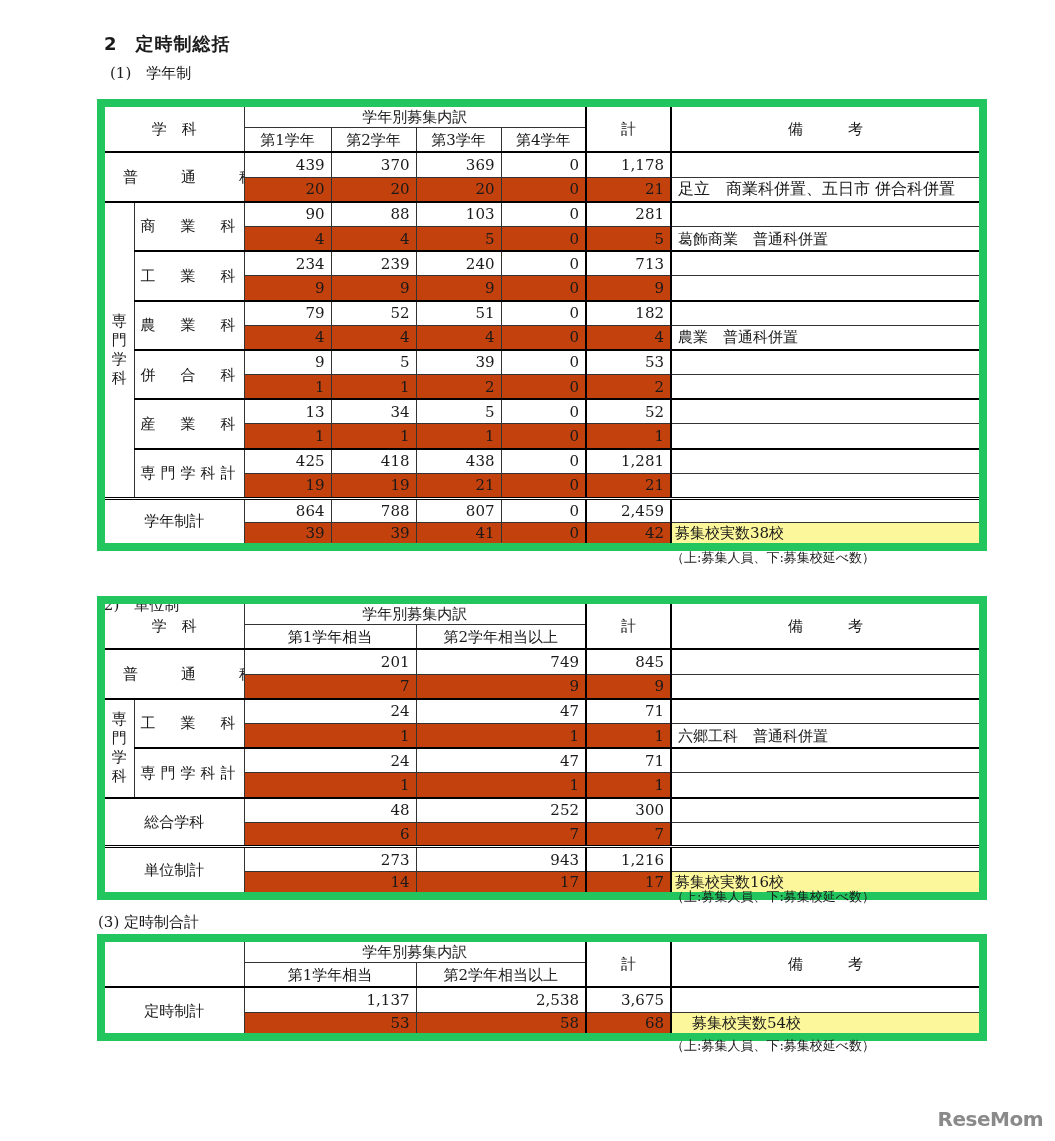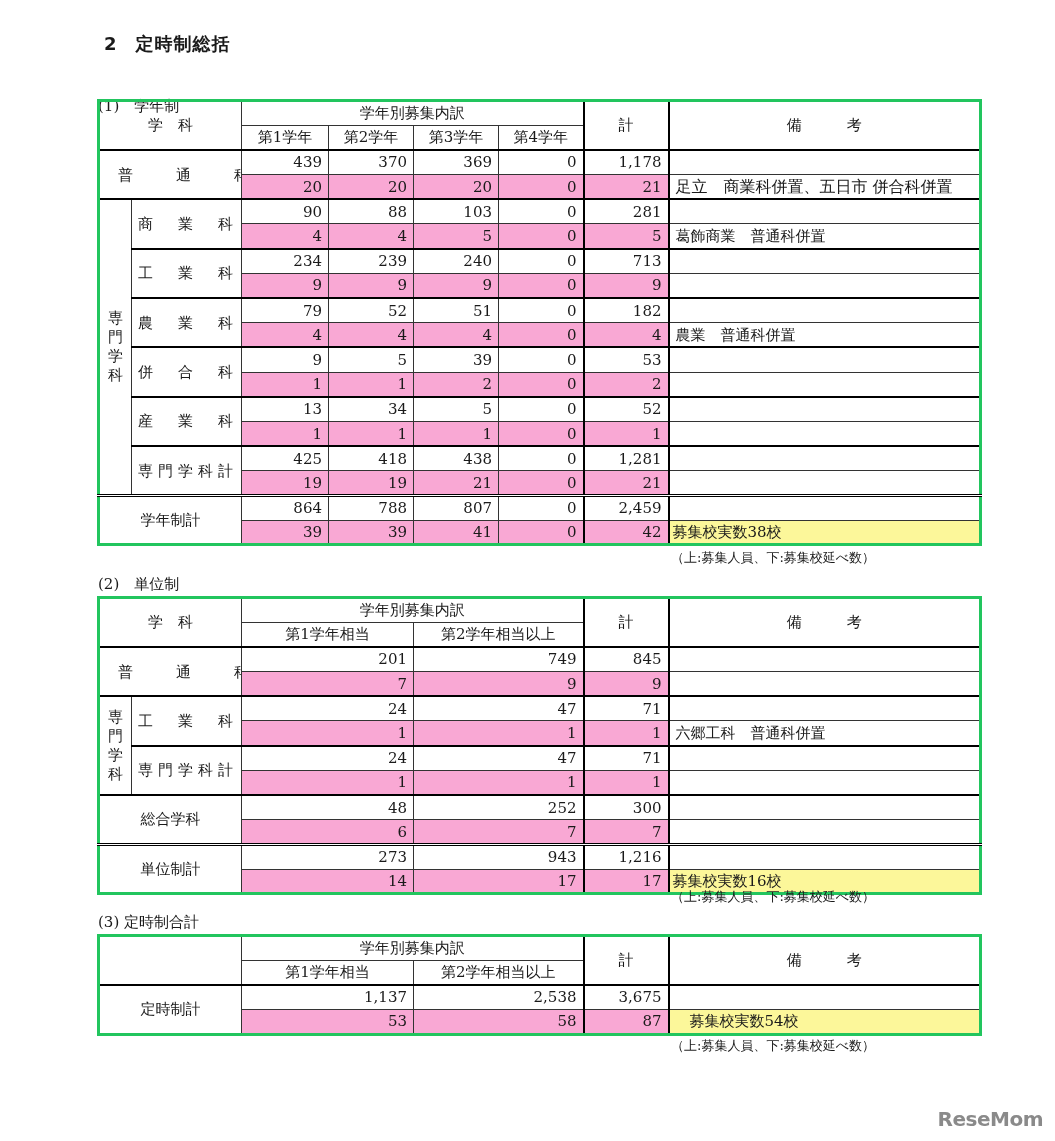--- a/index.html
+++ b/index.html
@@ -2,44 +2,44 @@
 <html><head>
 <meta charset="utf-8">
 <style>
   * { box-sizing: border-box; margin: 0; padding: 0; }
   html, body { width: 1055px; height: 1141px; background: #ffffff; overflow: hidden; }
   body { position: relative; font-family: "DejaVu Serif", "Liberation Serif", serif; color: #1a1a1a; }
   .title { position: absolute; left: 104px; top: 32px; font-family: "DejaVu Sans", "Liberation Sans", sans-serif; font-weight: bold; font-size: 18px; letter-spacing: 1px; }
   .title .num { margin-right: 18px; }
   .sec { position: absolute; left: 98px; font-size: 15px; }
   .note { position: absolute; font-size: 13px; }
-  table { position: absolute; border-collapse: collapse; table-layout: fixed; border: 3px solid #22c55e; font-size: 15px; }
+  table { position: absolute; border-collapse: collapse; table-layout: fixed; border: 8px solid #22c55e; font-size: 15px; }
   td { border: 1px solid #333; height: 24.7px; padding: 0 6px; line-height: 20px; overflow: hidden; white-space: nowrap; }
   td.h { text-align: center; }
   td.n { text-align: right; }
-  td.c { background: #f9a8d4; }
+  td.c { background: #c2410c; }
   td.y { background: #fcf79a; }
   td.lbl { text-align: center; letter-spacing: 14px; padding-left: 18px; }
   td.lbl2 { text-align: left; }
   td.vert { text-align: center; padding: 0; line-height: 19px; white-space: normal; width: 30px; }
   td.vert span { display: block; }
   .spread { display: flex; justify-content: space-between; padding-right: 2px; }
   tr.thick td { border-top: 3px double #000; }
   td.bl { border-left: 2px solid #000; }
   tr.grp td.gt { border-top: 2px solid #000; }
   .logo { position: absolute; right: 12px; bottom: 10px; font-family: "DejaVu Sans", "Liberation Sans", sans-serif; font-weight: bold; font-size: 20px; color: #8a8a8a; letter-spacing: -0.5px; text-align: center; }
 </style>
 </head>
 <body>
 
 <div class="title">
   <span class="num">2</span><span>定時制総括</span>
 </div>
 
-<div class="sec" style="top:97px;">(1)　学年制</div>
+<div class="sec" style="top:64px;margin-left:12px;">(1)　学年制</div>
 
 <table style="left:97px; top:99px; width:882px;">
   <colgroup>
     <col style="width:33px">
       <col style="width:110px">
     <col style="width:87px">
       <col style="width:85px">
       <col style="width:85px">
       <col style="width:85px">
     <col style="width:85px">
@@ -242,21 +242,21 @@
     <td class="n c">39</td>
     <td class="n c">41</td>
     <td class="n c">0</td>
     <td class="n c bl">42</td>
     <td class="y bl" style="padding-left:3px;margin-top:45px;">募集校実数38校</td>
   </tr>
 </tbody>
   </table>
 <div class="note" style="left:671px; top:549px;">（上:募集人員、下:募集校延べ数）</div>
 
-<div class="sec" style="top:575px;">(2)　単位制</div>
+<div class="sec" style="top:596px;">(2)　単位制</div>
 
 <table style="left:97px; top:596px; width:882px;">
   <colgroup>
     <col style="width:33px">
       <col style="width:110px">
     <col style="width:172px">
       <col style="width:170px">
     <col style="width:85px">
       <col style="width:312px">
   </colgroup>
@@ -388,20 +388,20 @@
   <tr class="grp">
     <td class="h gt" rowspan="2">定時制計</td>
     <td class="n gt">1,137</td>
     <td class="n gt">2,538</td>
     <td class="n gt bl">3,675</td>
     <td class="gt bl"></td>
   </tr>
   <tr>
     <td class="n c">53</td>
     <td class="n c">58</td>
-    <td class="n c bl">87</td>
+    <td class="n c bl">68</td>
     <td class="y bl" style="padding-left:20px;">募集校実数54校</td>
   </tr>
 </tbody>
   </table>
 <div class="note" style="left:671px; top:1037px;">（上:募集人員、下:募集校延べ数）</div>
 
 <div class="logo">ReseMom</div>
 
 </body></html>

